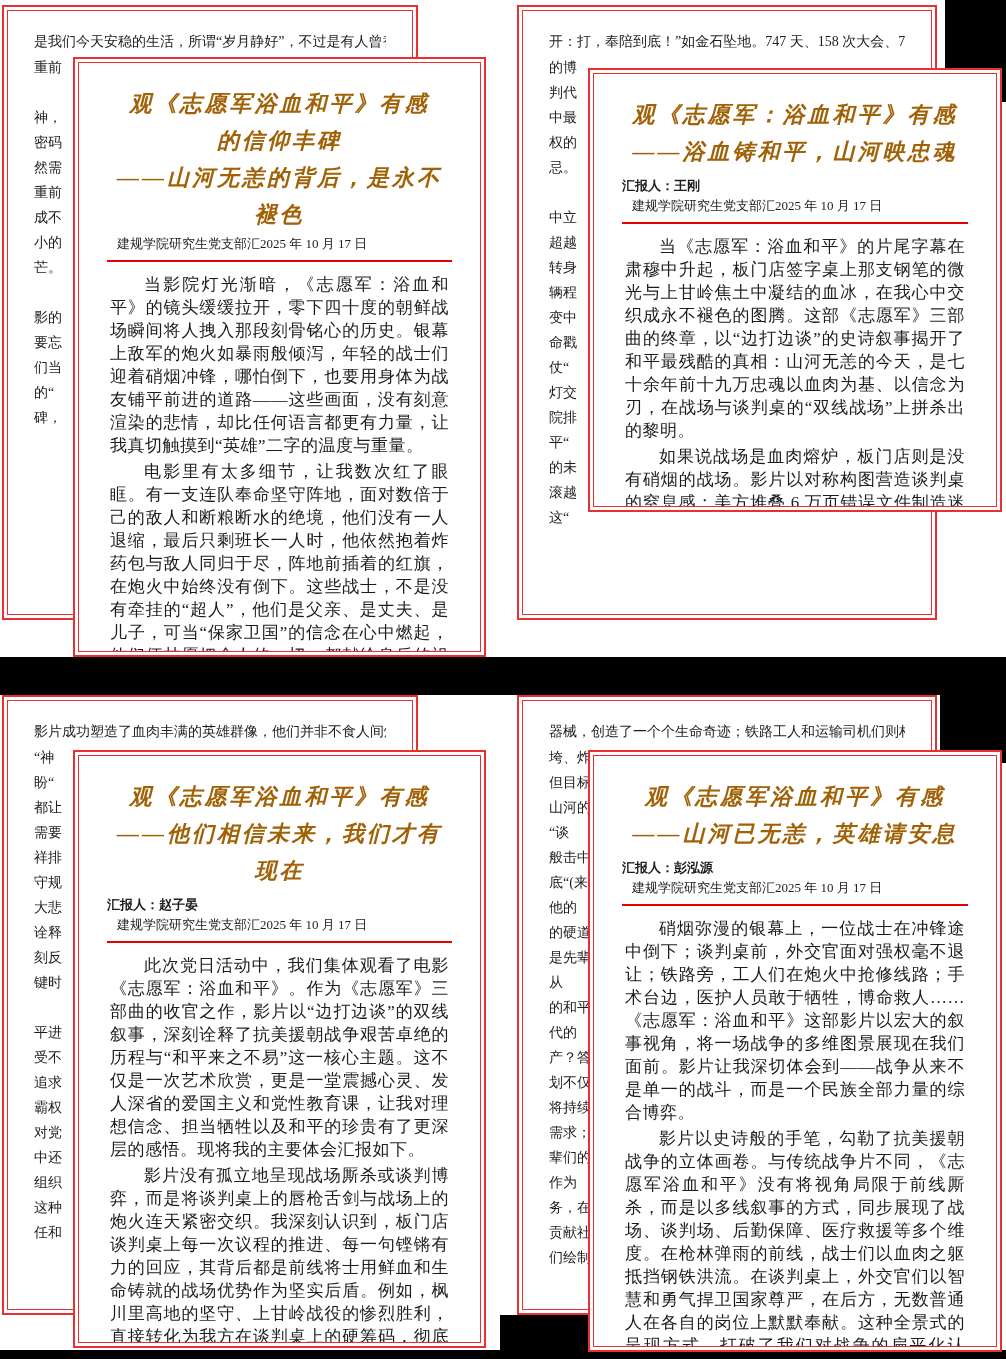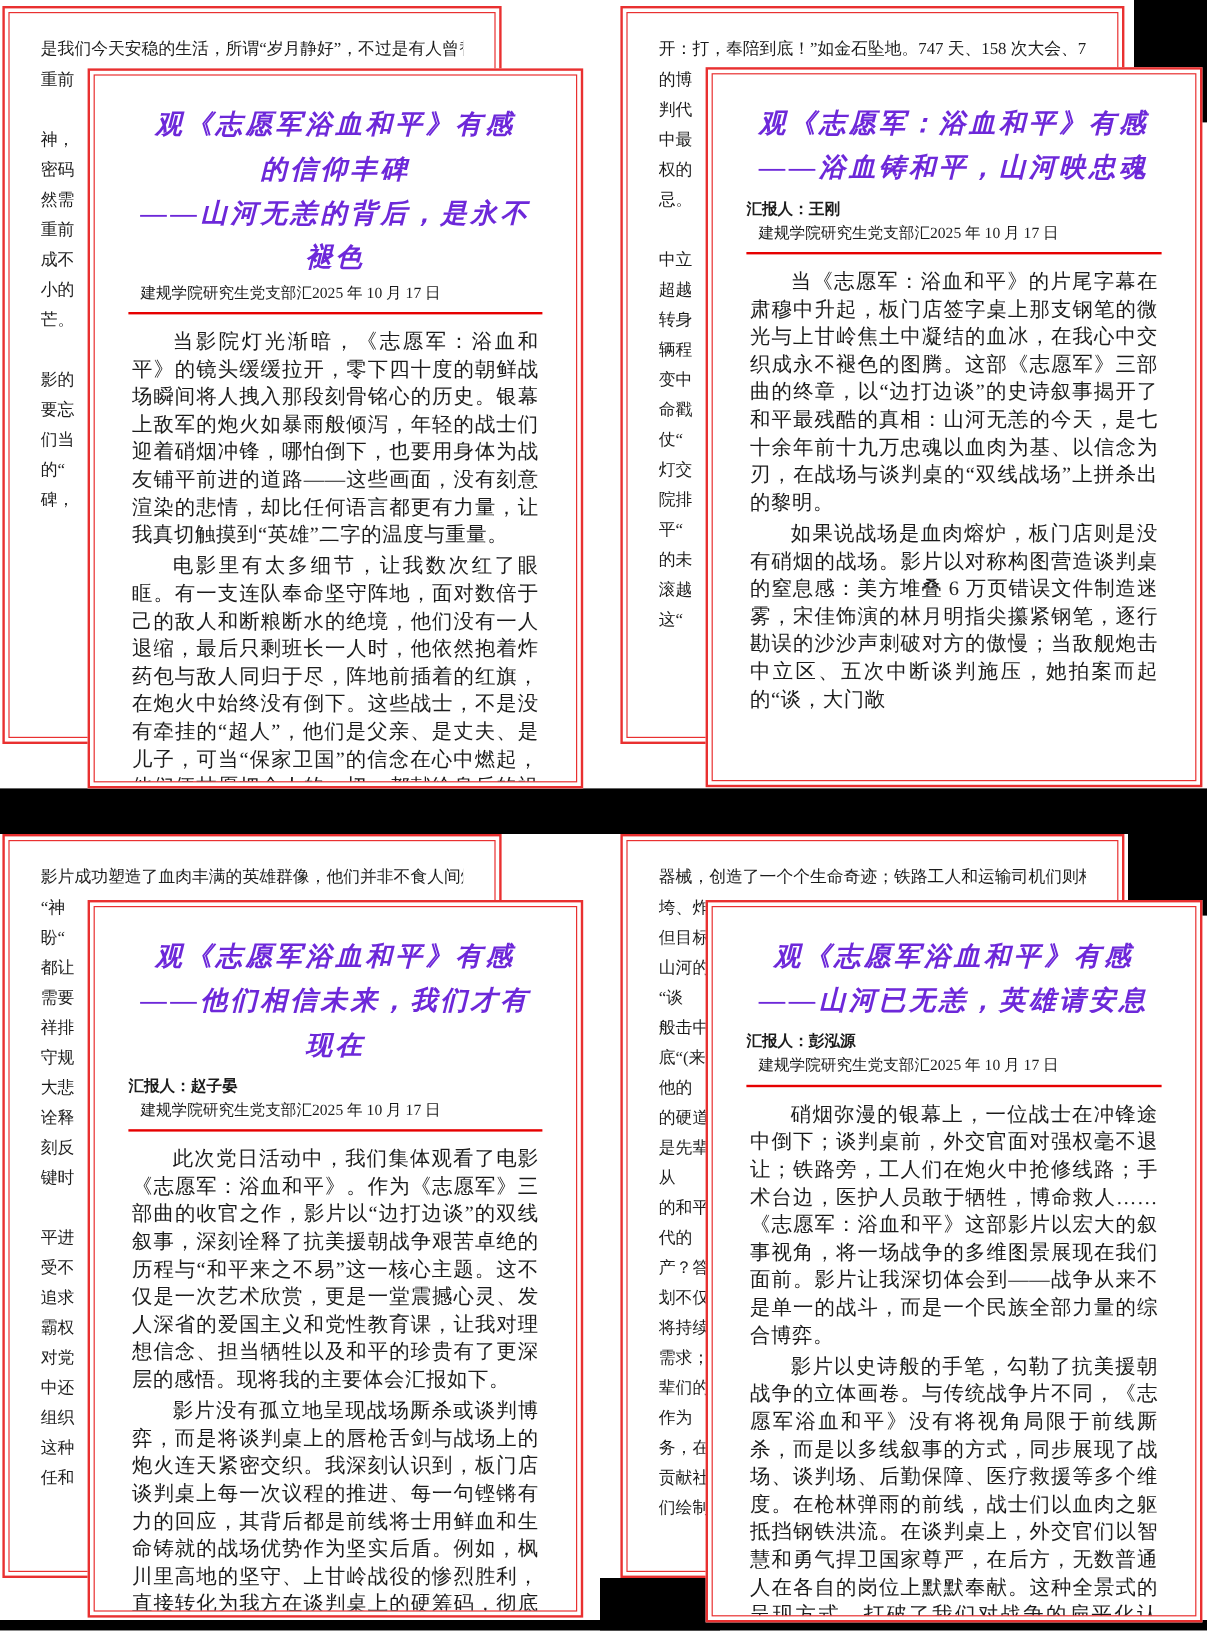--- a/index.html
+++ b/index.html
@@ -13,21 +13,21 @@
     border:1px solid #e93030;width:100%;height:100%;box-sizing:border-box;
     overflow:hidden;position:relative;background:#ffffff;
   }
   .back{z-index:1;}
   .front{z-index:2;}
   .back .doc-inner{padding:18px 26px 0 26px;}
   .front .doc-inner{padding:22px 28px 0 28px;}
   .first-line{font-size:14px;line-height:26px;white-space:nowrap;overflow:hidden;}
   .frag-line{height:25px;line-height:25px;font-size:14px;white-space:nowrap;overflow:hidden;}
   .title-line{
-    color:#6d28d9;font-weight:bold;font-style:italic;
+    color:#a16207;font-weight:bold;font-style:italic;
     font-size:22px;line-height:37px;text-align:center;letter-spacing:3px;
   }
   .reporter{text-align:left;font-weight:bold;font-size:13px;margin-top:7px;}
   .meta{display:flex;justify-content:flex-start;align-items:baseline;font-size:13px;margin-top:2px;}
   .org{padding-left:10px;}
   .date{padding-right:2px;}
   .rule{height:2px;background:#e60000;margin-top:7px;}
   .bodytext{margin-top:11px;}
   .bodytext p{
     margin:3px;text-indent:2em;font-size:17px;line-height:23px;
@@ -104,21 +104,21 @@
           <div class="frag-line">仗“</div>
           <div class="frag-line">灯交</div>
           <div class="frag-line">院排</div>
           <div class="frag-line">平“</div>
           <div class="frag-line">的未</div>
           <div class="frag-line">滚越</div>
           <div class="frag-line">这“</div>
         </div>
     </div>
   </div>
-  <div class="doc front" style="left:588px;top:56px;width:414px;height:600px;">
+  <div class="doc front" style="left:588px;top:68px;width:414px;height:444px;">
     <div class="doc-inner">
       <div class="title-line">观《志愿军：浴血和平》有感</div>
       <div class="title-line">——浴血铸和平，山河映忠魂</div>
       <div class="reporter">汇报人：王刚</div>
       <div class="meta">
         <span class="org">建规学院研究生党支部汇</span>
         <span class="date">2025 年 10 月 17 日</span>
       </div>
       <div class="rule"></div>
       <div class="bodytext">

